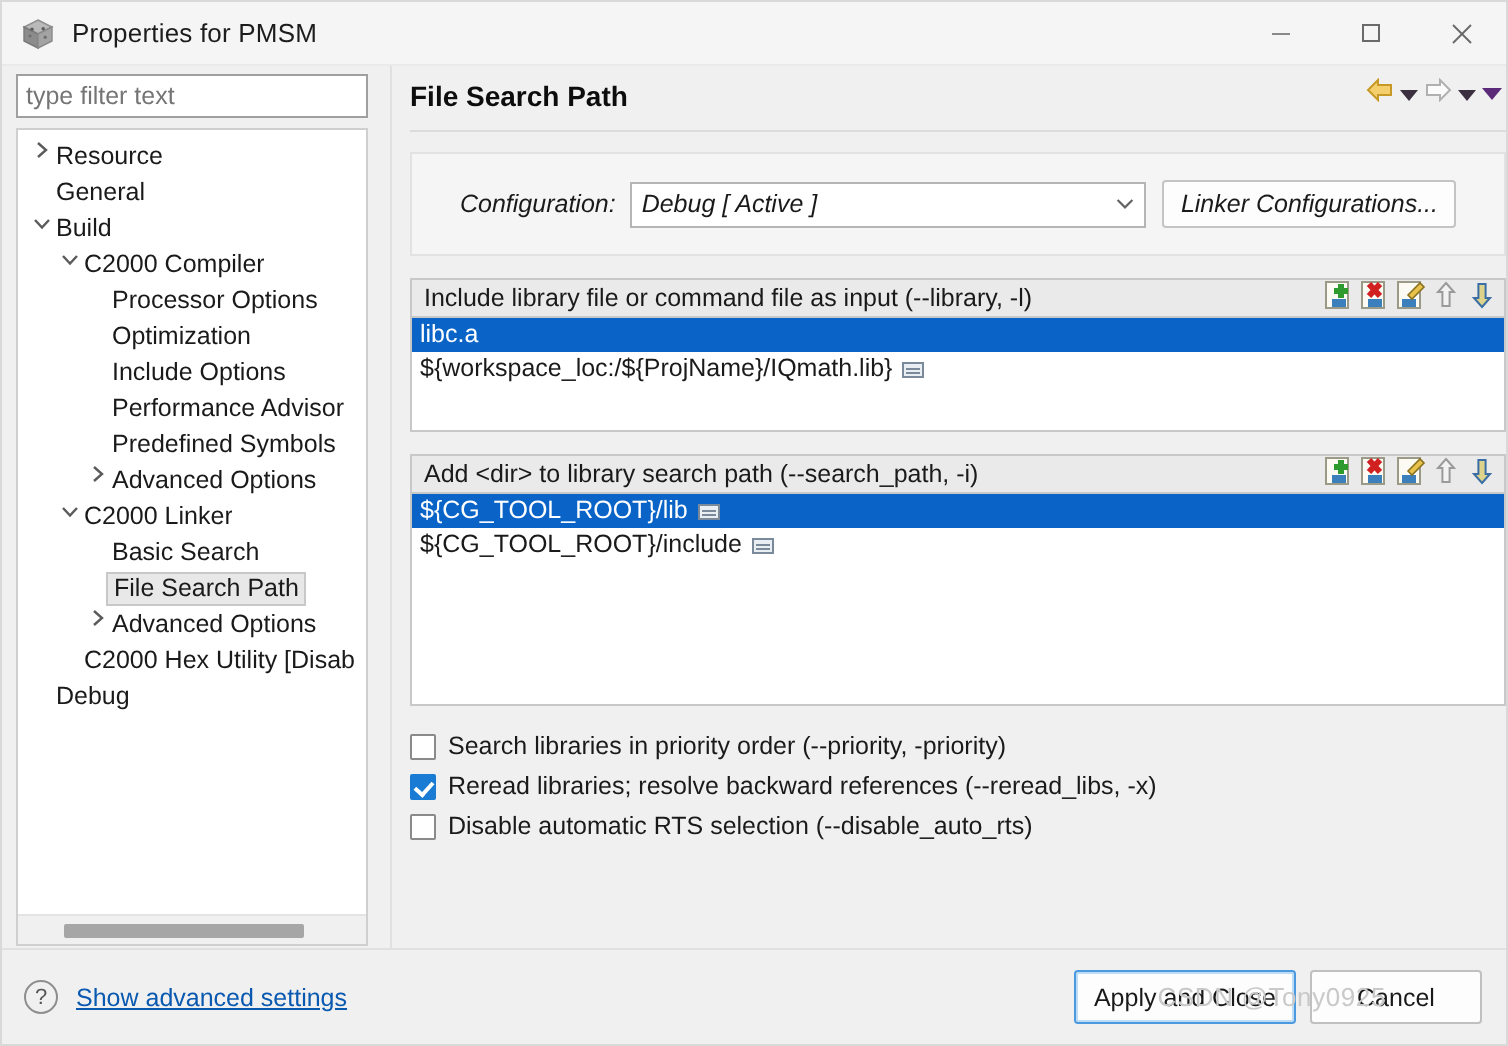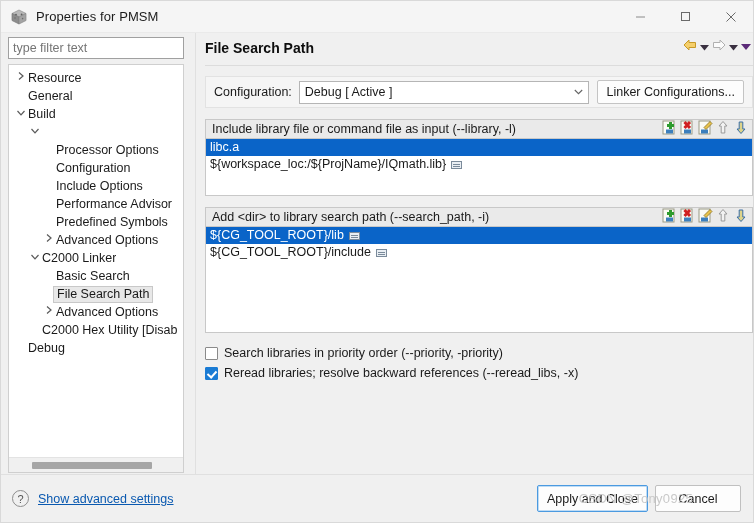--- a/index.html
+++ b/index.html
@@ -171,26 +171,27 @@
   }
   .titlerule {
     height: 1px;
     background: #dcdcdc;
     margin: 9px 0 0 0;
   }
 
   .configbar {
     margin-top: 10px;
     margin-right: 0px;
-    height: 32px;
+    height: 52px;
     border: 1px solid #e2e2e2;
     background: #f5f5f5;
     display: flex;
     align-items: center;
-    padding: 0 8px;
+    padding: 0 24px;
+    font-style: italic;
   }
   .configlabel { font-size: 12.5px; margin-right: 7px; }
   .combo {
     height: 23px;
     flex: 1 1 auto;
     max-width: 340px;
     background: #fff;
     border: 1px solid #b5b5b5;
     display: flex;
     align-items: center;
@@ -420,28 +421,29 @@
             <div class="tnode d0">
               <span class="twist"><svg width="10" height="8" viewBox="0 0 10 8">
                   <polyline points="1.5,2 5,5.8 8.5,2" fill="none" stroke="#5a5a5a" stroke-width="1.2"></polyline>
                 </svg></span>
               <span class="tlabel">Build</span>
             </div>
             <div class="tnode d1">
               <span class="twist"><svg width="10" height="8" viewBox="0 0 10 8">
                   <polyline points="1.5,2 5,5.8 8.5,2" fill="none" stroke="#5a5a5a" stroke-width="1.2"></polyline>
                 </svg></span>
+              <span class="tlabel">C2000 Compiler</span>
             </div>
             <div class="tnode d2">
               <span class="twist"></span>
               <span class="tlabel">Processor Options</span>
             </div>
             <div class="tnode d2">
               <span class="twist"></span>
-              <span class="tlabel">Configuration</span>
+              <span class="tlabel">Optimization</span>
             </div>
             <div class="tnode d2">
               <span class="twist"></span>
               <span class="tlabel">Include Options</span>
             </div>
             <div class="tnode d2">
               <span class="twist"></span>
               <span class="tlabel">Performance Advisor</span>
             </div>
             <div class="tnode d2">
@@ -616,20 +618,24 @@
 
       <div class="checks" id="checks-container">
           <div class="crow">
             <span class="cbox"></span>
             <span>Search libraries in priority order (--priority, -priority)</span>
           </div>
           <div class="crow">
             <span class="cbox on"></span>
             <span>Reread libraries; resolve backward references (--reread_libs, -x)</span>
           </div>
+          <div class="crow">
+            <span class="cbox"></span>
+            <span>Disable automatic RTS selection (--disable_auto_rts)</span>
+          </div>
         </div>
 
     </div>
   </div>
 
   <div class="footsep"></div>
 
   <div class="footer">
     <div class="help">?</div>
     <a class="advlink" href="#">Show advanced settings</a>

